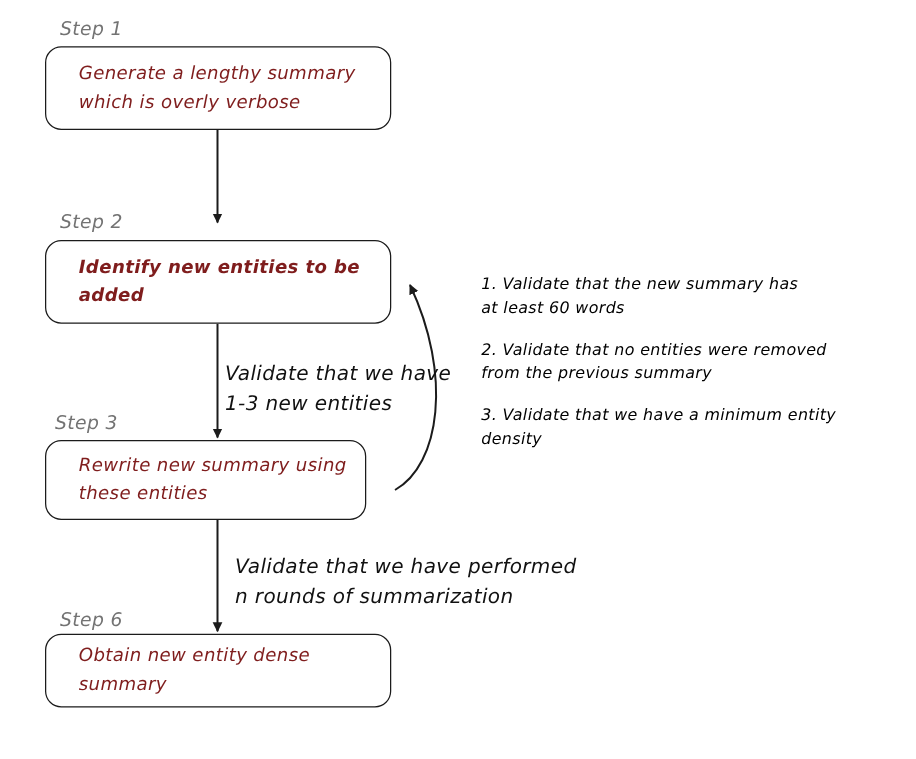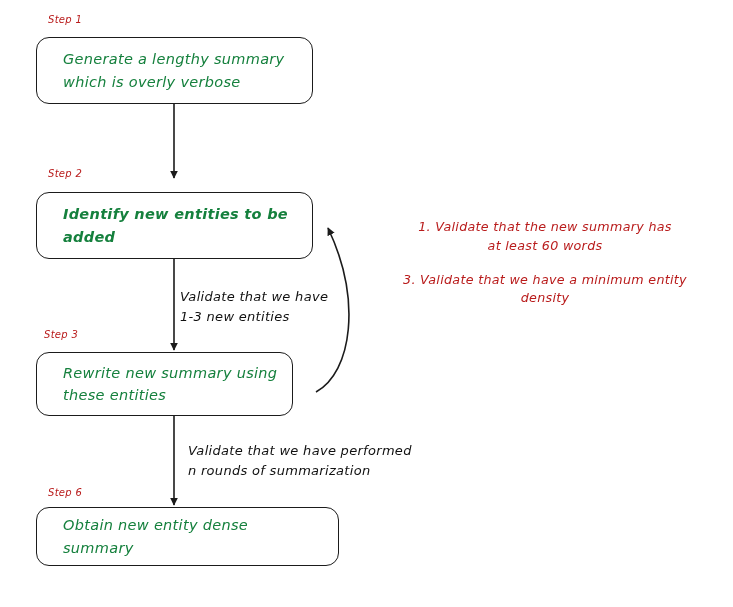--- a/index.html
+++ b/index.html
@@ -22,57 +22,56 @@
     height: 607px;
   }
   .hand {
     font-family: "DejaVu Sans", sans-serif;
     font-style: italic;
     letter-spacing: 0.3px;
     color: #111111;
   }
   .step-label {
     position: absolute;
-    font-size: 10px;
+    font-size: 15px;
     line-height: 1.2;
     white-space: nowrap;
-    color: #b91c1c;
+    color: #737373;
   }
   .node {
     position: absolute;
     box-sizing: border-box;
     border: 1.6px solid #1b1b1b;
     border-radius: 13px;
     background: #ffffff;
     display: flex;
     align-items: center;
   }
   .node-text {
     padding: 0 14px 0 26px;
     font-size: 14.5px;
     line-height: 1.55;
-    color: #15803d;
+    color: #7f1d1d;
     white-space: pre-line;
   }
   .edge-label {
     position: absolute;
-    font-size: 13px;
+    font-size: 16px;
     line-height: 1.5;
     color: #111111;
     white-space: pre-line;
   }
   .validation-list {
     position: absolute;
     left: 385px;
     top: 218px;
     width: 320px;
     font-size: 12.7px;
     line-height: 1.48;
-    color: #b91c1c;
-    text-align: center;
+    color: #000000;
   }
   .validation-item {
     margin-bottom: 15px;
     white-space: pre-line;
   }
   .validation-item:last-child { margin-bottom: 16px; }
 </style>
 </head>
 <body>
 
@@ -112,28 +111,30 @@
 added</div>
 </div>
 
 <div class="step-label hand" style="left:44px; top:329px;">Step 3</div>
 <div class="node" style="left:36px; top:352px; width:257px; height:64px;">
   <div class="node-text hand">Rewrite new summary using
 these entities</div>
 </div>
 
 <div class="step-label hand" style="left:48px; top:487px;">Step 6</div>
-<div class="node" style="left:36px; top:507px; width:303px; height:59px;">
+<div class="node" style="left:36px; top:507px; width:277px; height:59px;">
   <div class="node-text hand">Obtain new entity dense
 summary</div>
 </div>
 
 <div class="edge-label hand" style="left:180px; top:287px;">Validate that we have
 1-3 new entities</div>
 <div class="edge-label hand" style="left:188px; top:441px;font-style:italic;">Validate that we have performed
 n rounds of summarization</div>
 
 <div class="validation-list hand">
   <div class="validation-item">1. Validate that the new summary has
 at least 60 words</div>
+  <div class="validation-item">2. Validate that no entities were removed
+from the previous summary</div>
   <div class="validation-item">3. Validate that we have a minimum entity
 density</div>
 </div>
 
 </body></html>

